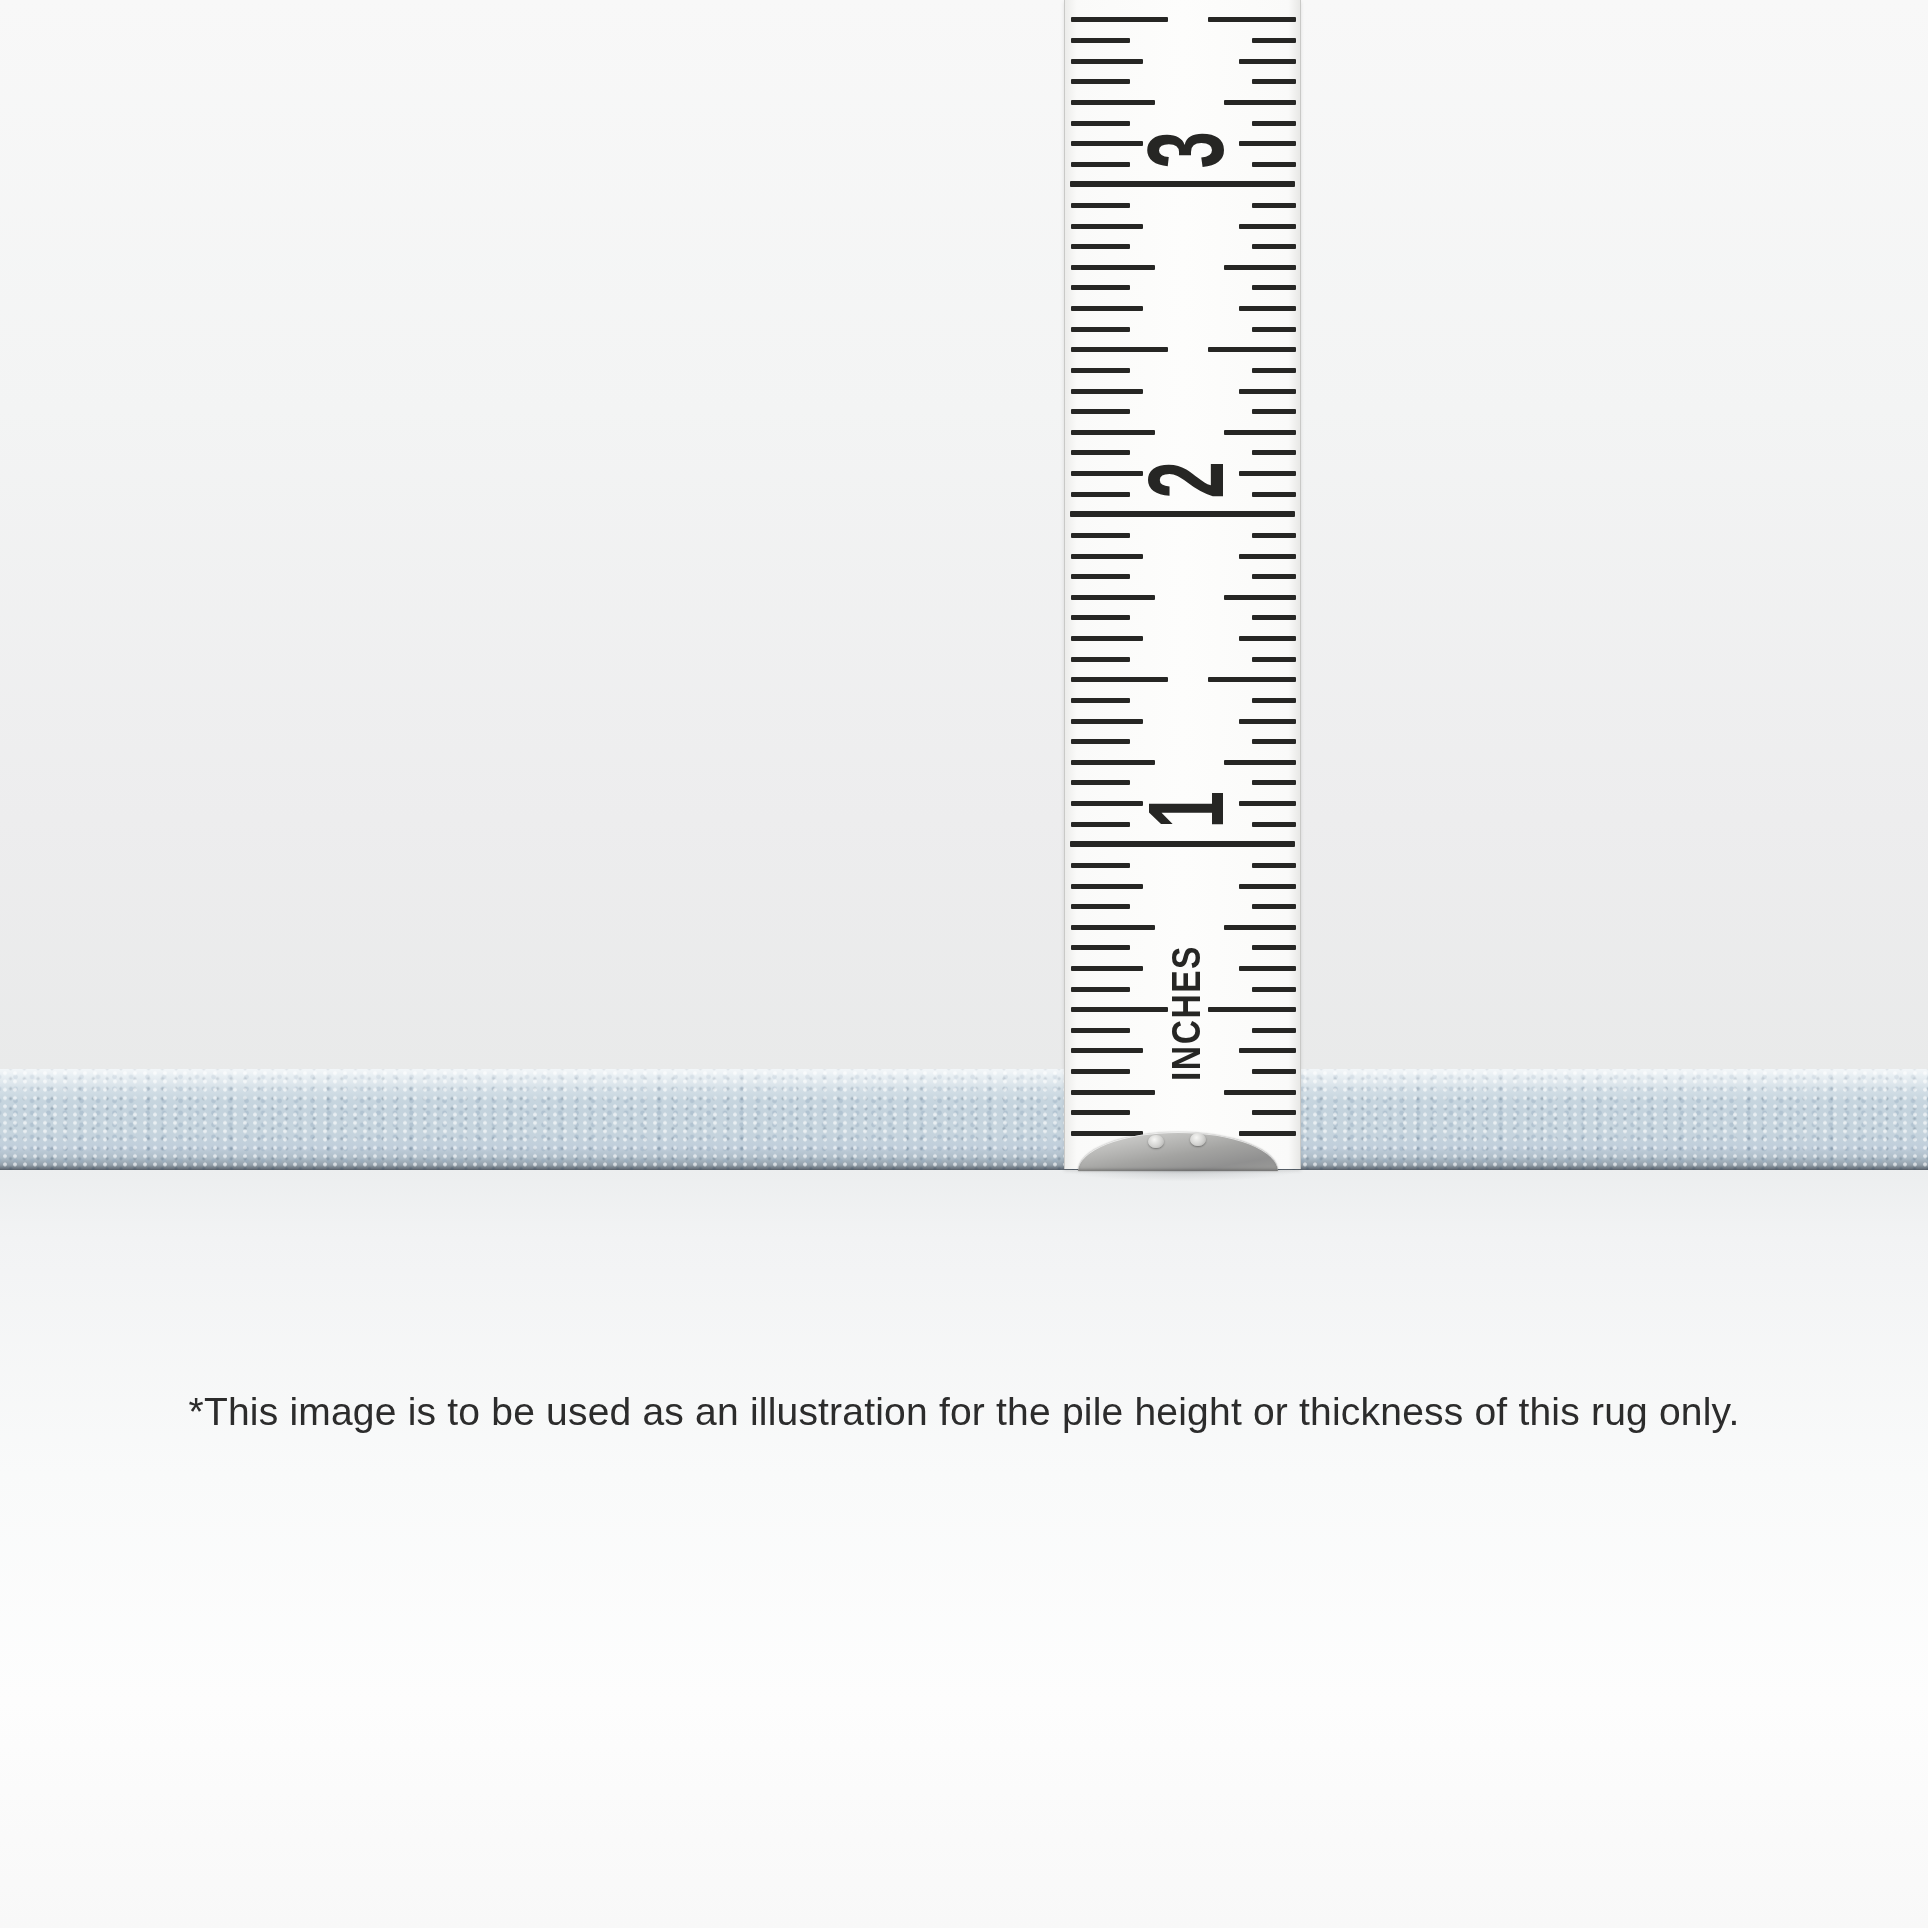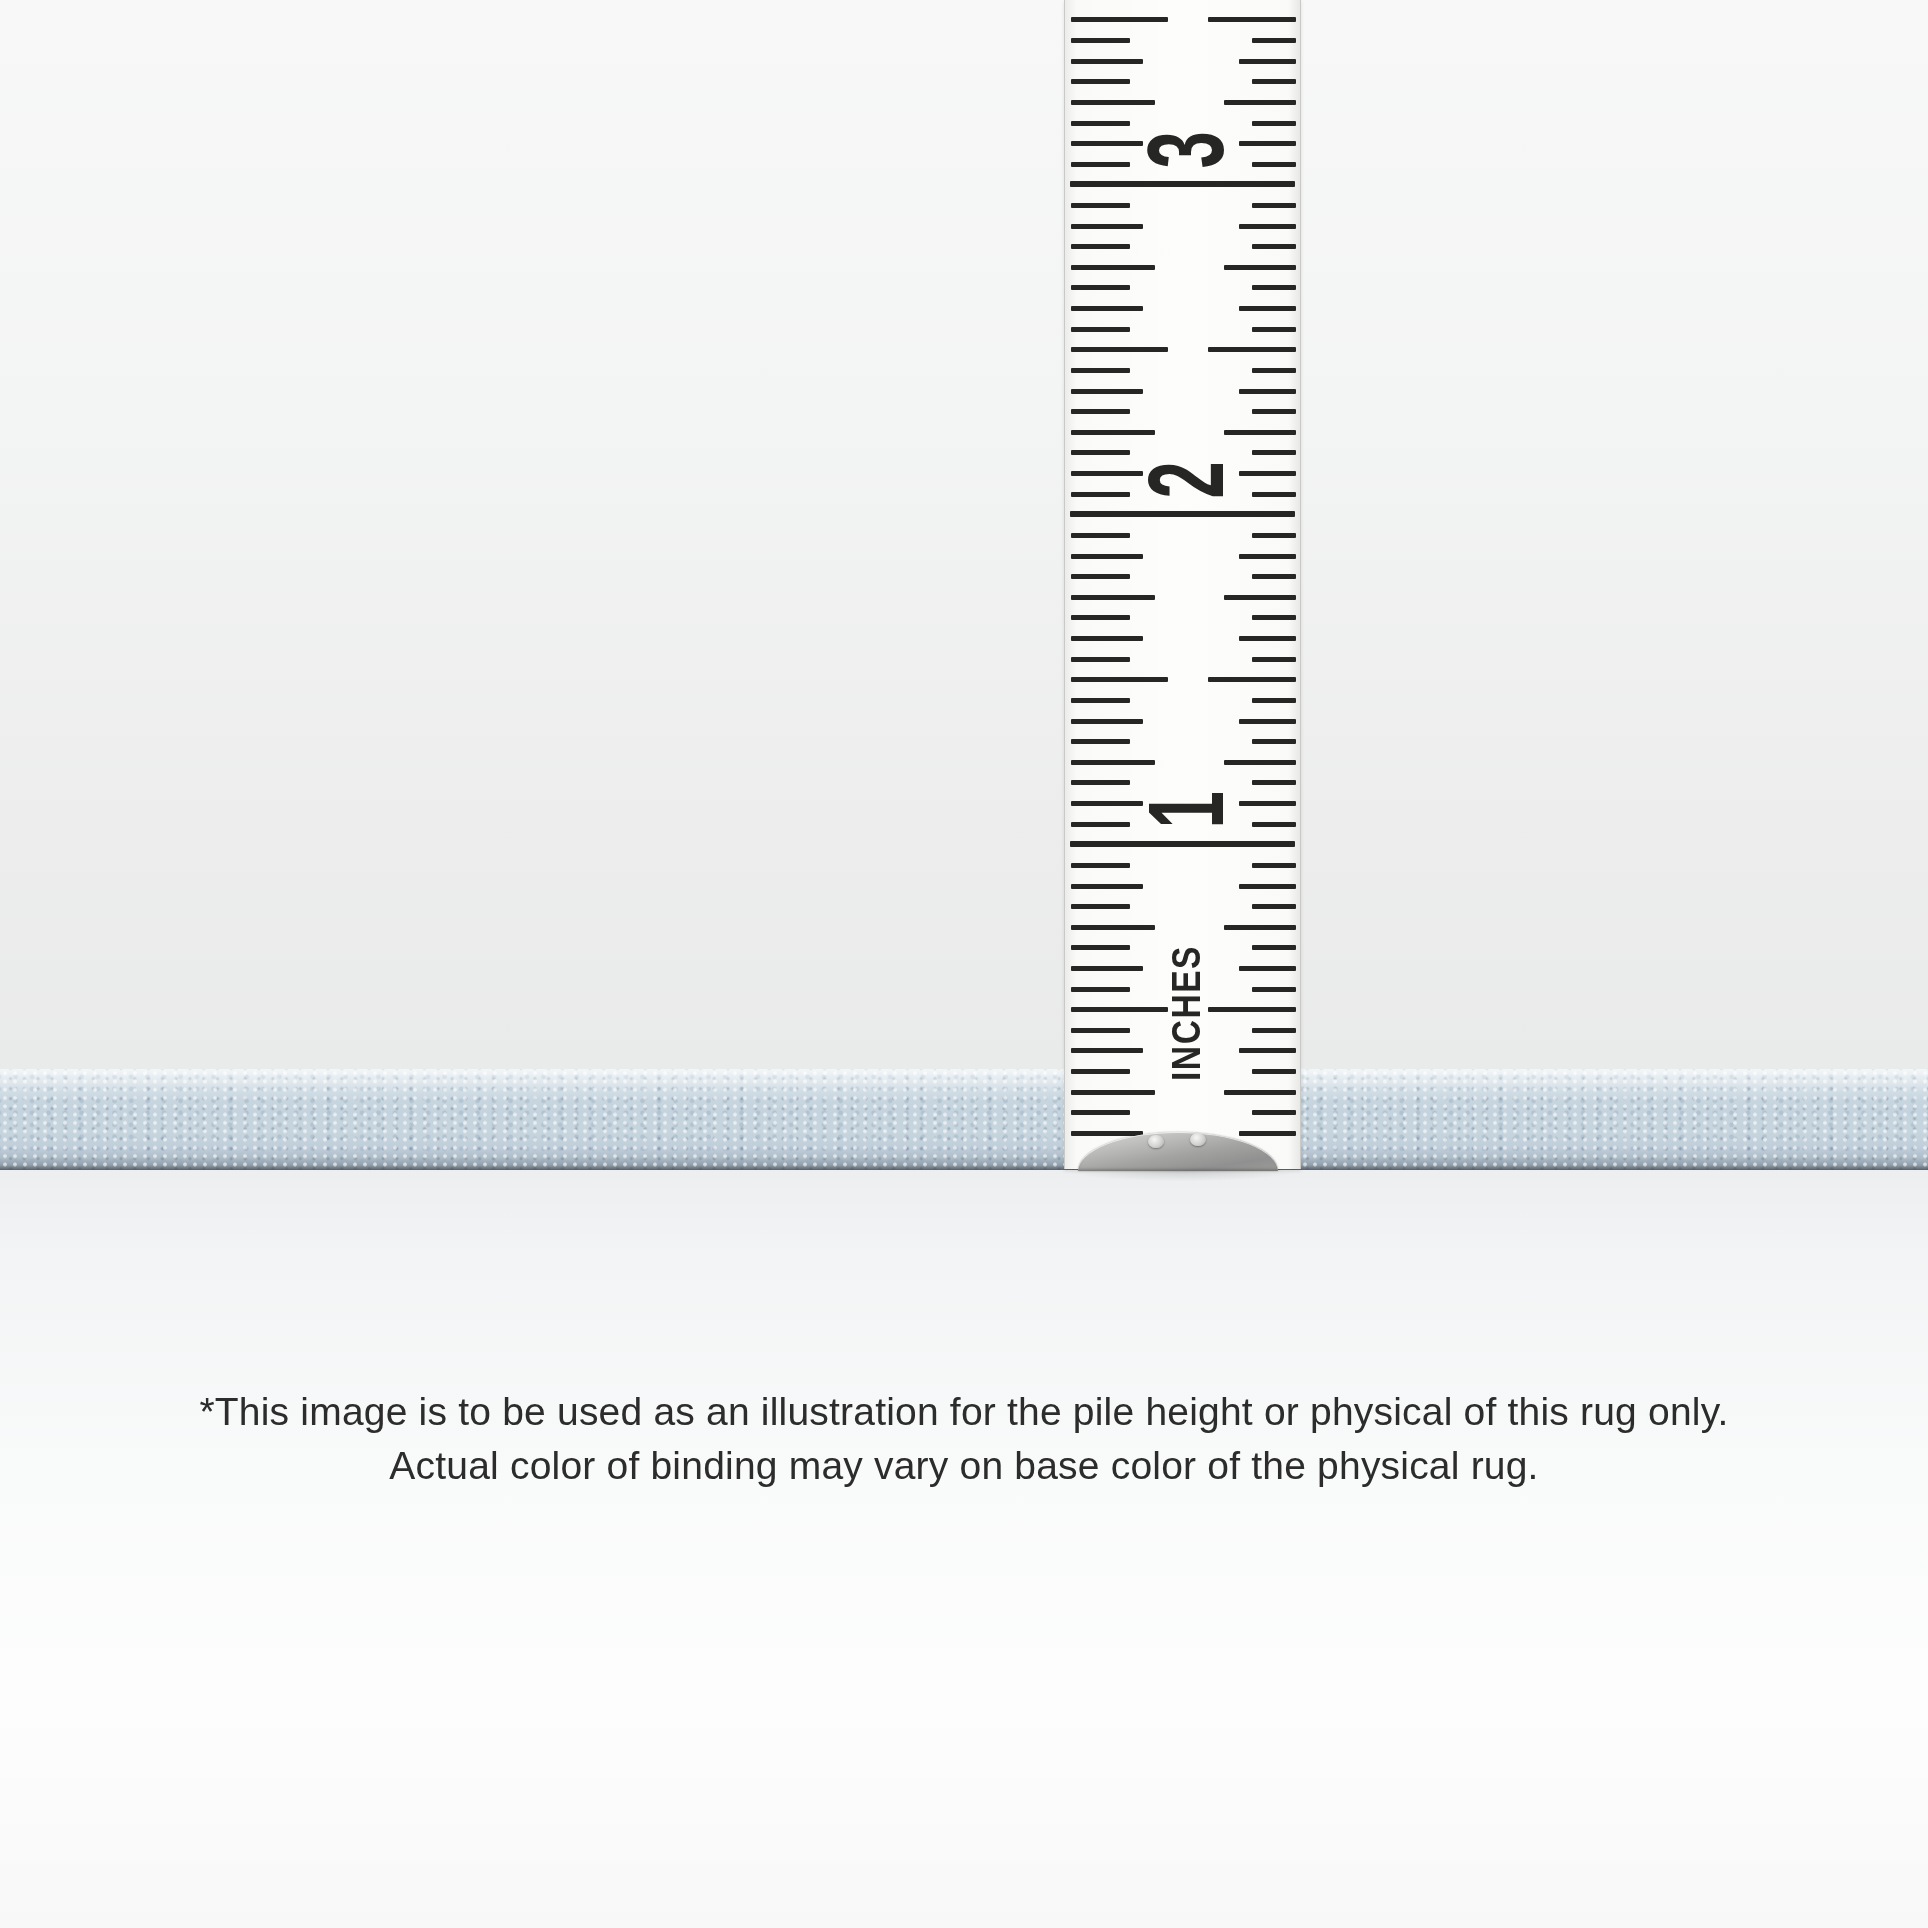--- a/index.html
+++ b/index.html
@@ -210,17 +210,16 @@
     <div class="inches-label">INCHES</div>
     <div class="metal-clip">
       <div class="rivet r1"></div>
       <div class="rivet r2"></div>
     </div>
   </div>
 
   <div class="vignette"></div>
 
   <div class="disclaimer">
-    <div>*This image is to be used as an illustration for the pile height or physical of this rug only.</div>
-    <div>Actual color of binding may vary on base color of the physical rug.</div>
+    <div>*This image is to be used as an illustration for the pile height or thickness of this rug only.</div>
   </div>
 </div>
 
 
 </body></html>

